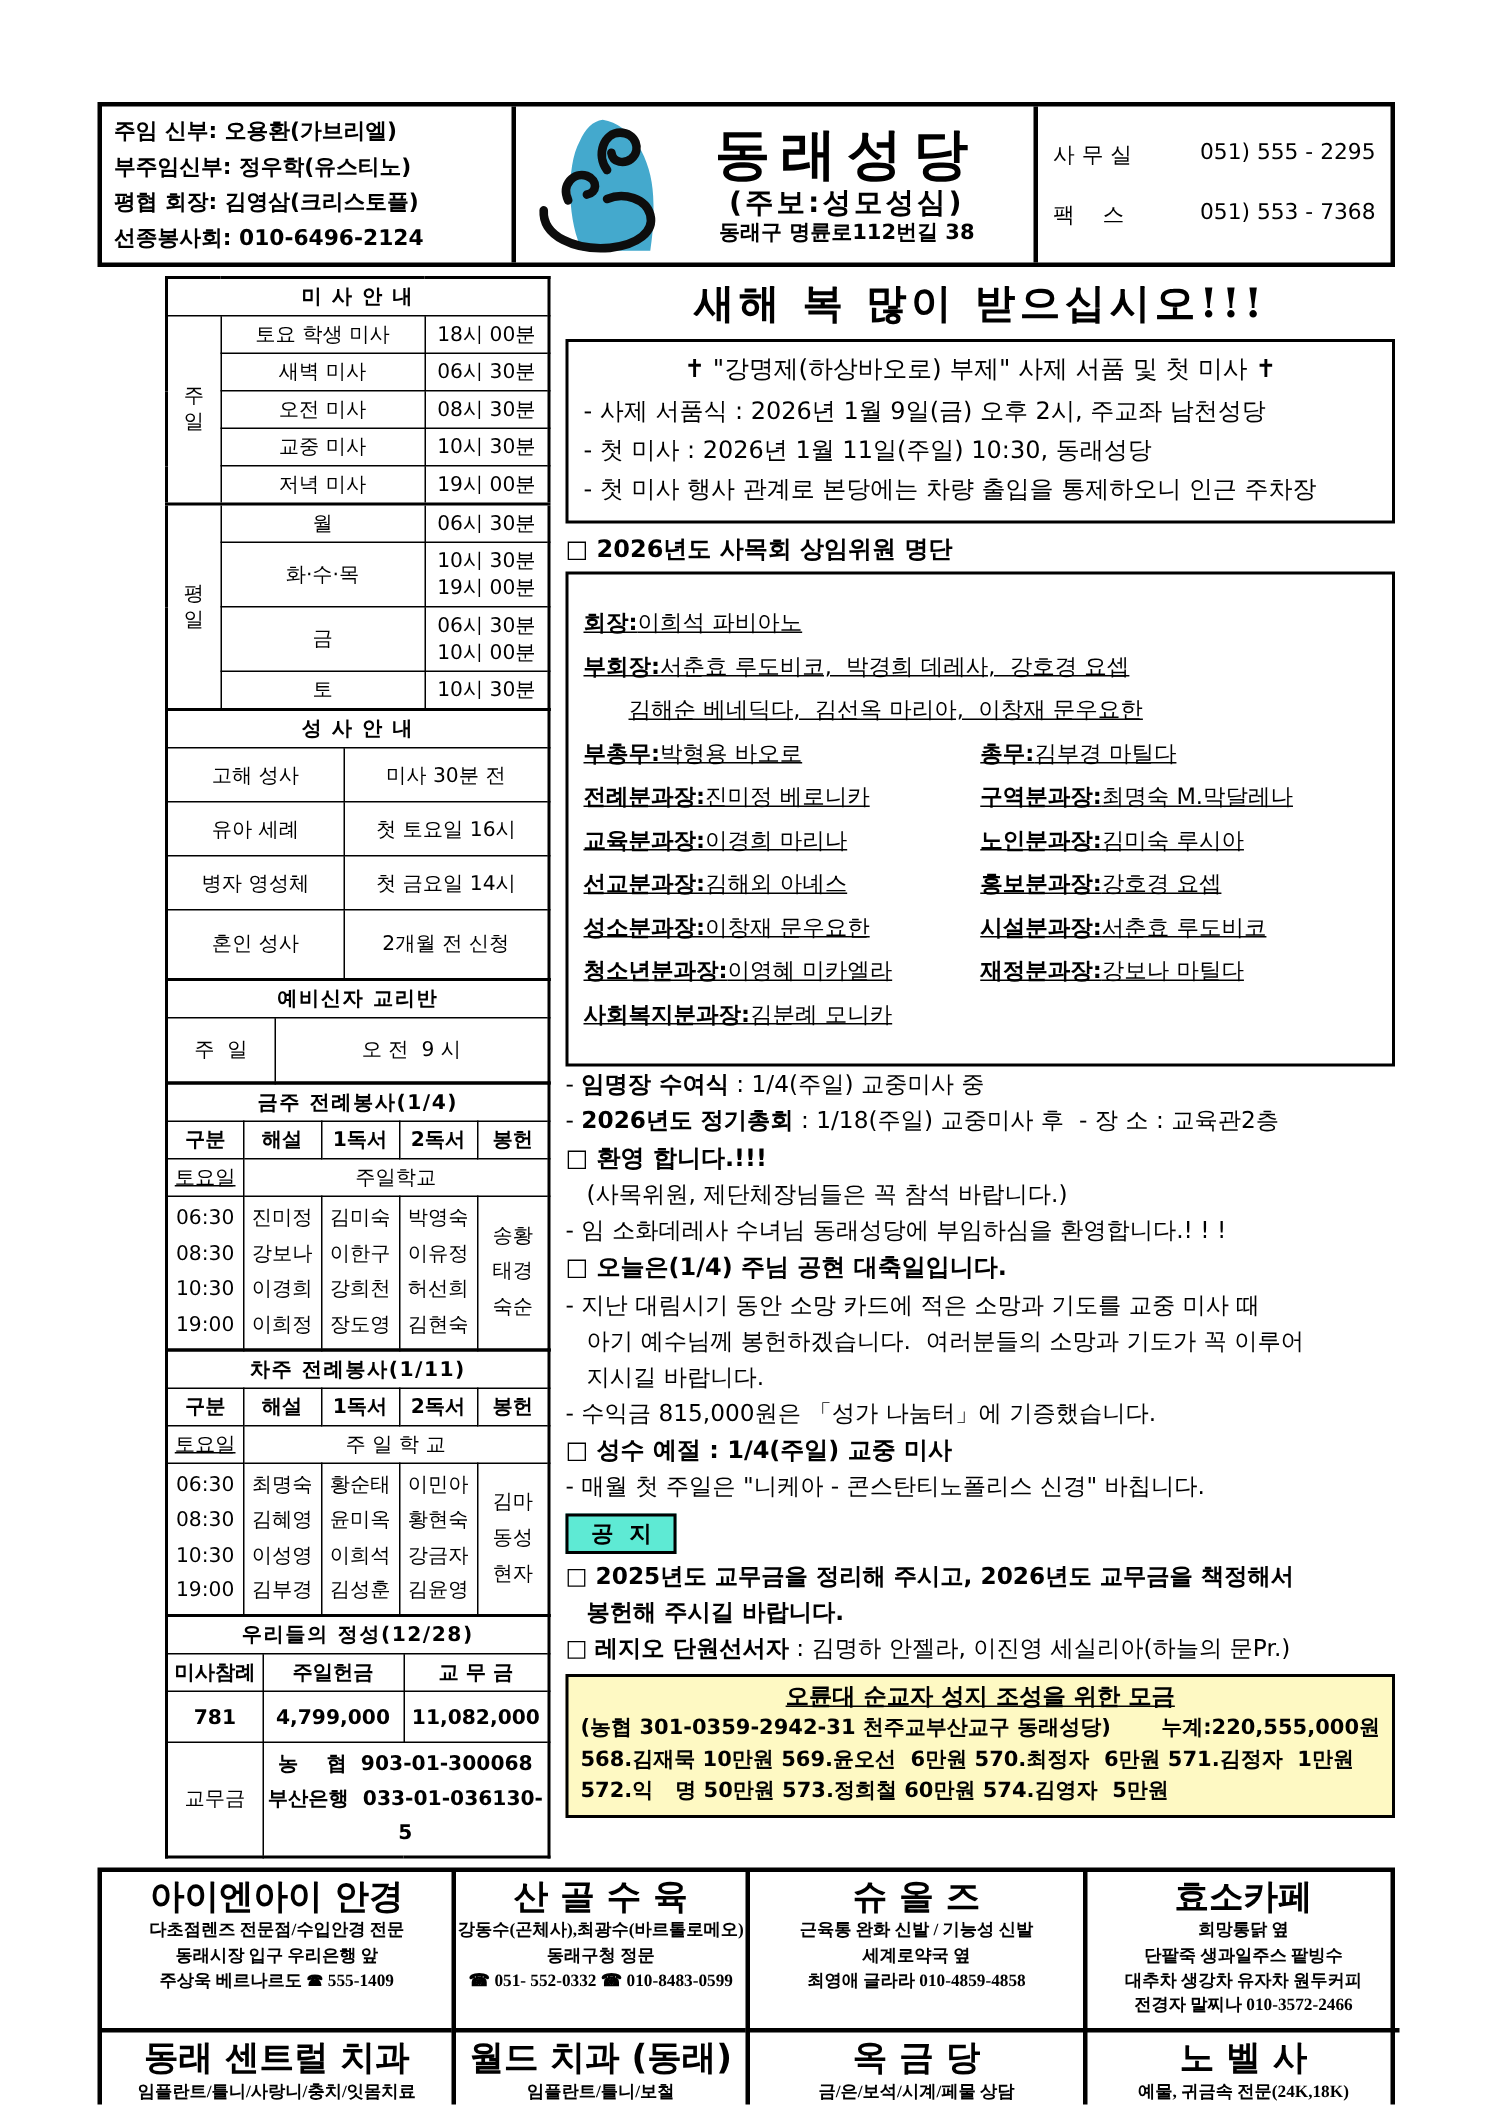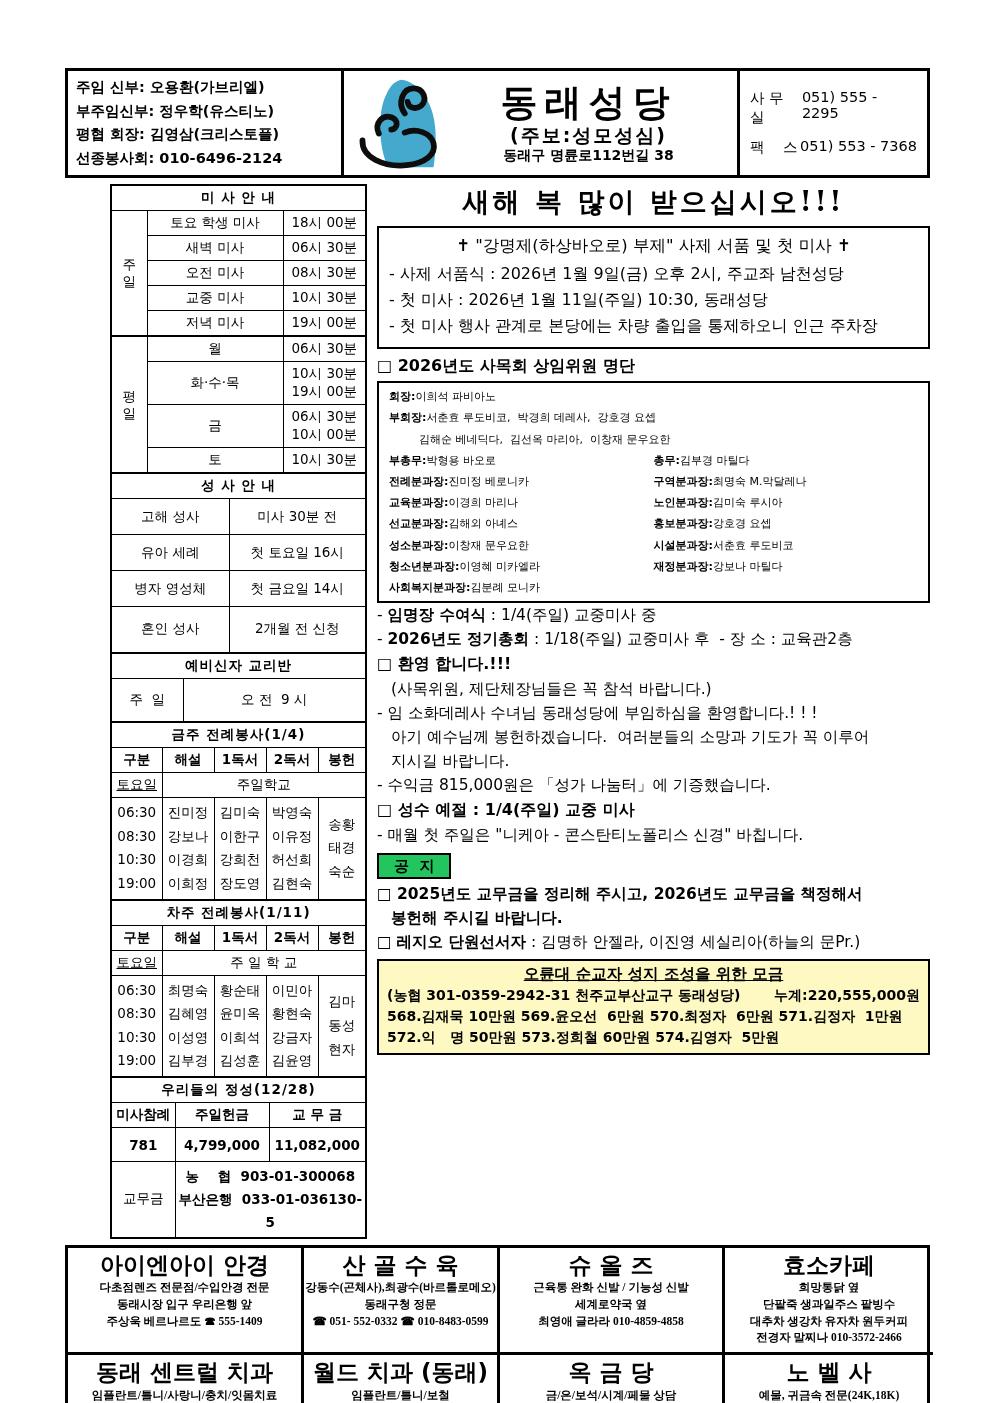--- a/index.html
+++ b/index.html
@@ -10,21 +10,21 @@
 
   
   .hdr{display:flex;border:3px solid #000;height:110px;box-sizing:border-box;}
   .hdr-left{width:276px;border-right:3px solid #000;box-sizing:border-box;padding:7px 8px;display:flex;flex-direction:column;justify-content:space-between;font-size:14.5px;font-weight:bold;}
   .hdr-center{flex:1;display:flex;align-items:center;padding:2px 6px;box-sizing:border-box;}
   .logo{width:96px;height:100px;flex:0 0 auto;}
   .hdr-titles{flex:1;text-align:center;line-height:1.1;}
   .church-name{font-size:37px;font-weight:bold;letter-spacing:7px;}
   .church-sub{font-size:19px;font-weight:bold;letter-spacing:2px;margin-top:2px;}
   .church-addr{font-size:14px;font-weight:bold;margin-top:2px;}
-  .hdr-right{width:190px;border-left:3px solid #000;box-sizing:border-box;padding:12px 10px;font-size:14.5px;display:flex;flex-direction:column;justify-content:space-around;}
+  .hdr-right{width:238px;border-left:3px solid #000;box-sizing:border-box;padding:12px 10px;font-size:14.5px;display:flex;flex-direction:column;justify-content:space-around;}
   .hdr-right .ln{display:flex;justify-content:space-between;}
 
   
   .main{display:flex;margin-top:6px;align-items:flex-start;margin-left:45px;}
   .col-left{width:257px;flex:0 0 auto;}
   .col-right{flex:1;margin-left:10px;min-width:0;}
 
   
   table.tbl{border-collapse:collapse;width:100%;table-layout:fixed;border:2px solid #000;}
   .col-left table.tbl + table.tbl{margin-top:-2px;}
@@ -41,24 +41,24 @@
   
   .greeting{font-family:"DejaVu Serif","Liberation Serif",serif;font-weight:bold;font-size:27px;letter-spacing:3px;text-align:center;margin:0 0 6px 0;}
   .ord-box{border:2px solid #000;padding:5px 10px 9px;font-size:16px;line-height:1.6;}
   .ord-title{text-align:center;font-size:16.5px;margin-bottom:2px;}
   .rline{font-size:15.5px;line-height:1.55;}
   .ind{padding-left:14px;}
   .ind2{padding-left:30px;}
   .bold{font-weight:bold;}
   .sec-head{font-weight:bold;font-size:16px;line-height:1.6;}
   .council-head{font-weight:bold;font-size:16px;margin:7px 0 4px;}
-  .council-box{border:2px solid #000;padding:3px 10px;font-size:11px;line-height:1.93;}
+  .council-box{border:2px solid #000;padding:18px 10px;font-size:15px;line-height:1.93;text-decoration:underline;}
   .crow{display:flex;}
   .chalf{width:50%;}
-  .notice-label{display:inline-block;border:2px solid #000;background:#22c55e;font-weight:bold;font-size:15px;padding:0 15px;margin:6px 0 3px;line-height:1.5;}
+  .notice-label{display:inline-block;border:2px solid #000;background:#5eead4;font-weight:bold;font-size:15px;padding:0 15px;margin:6px 0 3px;line-height:1.5;}
   .fund{border:2px solid #000;background:#fef9c3;padding:3px 8px 5px;margin-top:5px;font-weight:bold;}
   .fund-title{text-align:center;font-size:15.5px;text-decoration:underline;}
   .fund-ln{font-size:14px;line-height:1.5;display:flex;justify-content:space-between;}
   .fund-d{font-size:14px;line-height:1.5;}
 
   
   .ads{border:3px solid #000;margin-top:6px;display:grid;grid-template-columns:233px 196px 225px 211px;}
   .ad{border-left:3px solid #000;border-top:3px solid #000;text-align:center;padding:4px 1px 6px;box-sizing:border-box;overflow:hidden;}
   .ad:nth-child(4n+1){border-left:none;}
   .ad:nth-child(-n+4){border-top:none;}
@@ -383,20 +383,22 @@
           </div>
       </div>
 
       <div class="rline"><span>- </span><span class="bold">임명장 수여식</span><span class="prew"> : 1/4(주일) 교중미사 중</span></div>
       <div class="rline"><span>- </span><span class="bold">2026년도 정기총회</span><span class="prew"> : 1/18(주일) 교중미사 후  - 장 소 : 교육관2층</span></div>
       <div class="rline sec-head">□ 환영 합니다.!!!</div>
 
       <div class="rline ind">(사목위원, 제단체장님들은 꼭 참석 바랍니다.)</div>
       <div class="rline">- 임 소화데레사 수녀님 동래성당에 부임하심을 환영합니다.! ! !</div>
 
+      <div class="rline sec-head">□ 오늘은(1/4) 주님 공현 대축일입니다.</div>
+      <div class="rline prew">- 지난 대림시기 동안 소망 카드에 적은 소망과 기도를 교중 미사 때</div>
       <div class="rline ind prew">아기 예수님께 봉헌하겠습니다.  여러분들의 소망과 기도가 꼭 이루어</div>
       <div class="rline ind">지시길 바랍니다.</div>
       <div class="rline">- 수익금 815,000원은 「성가 나눔터」에 기증했습니다.</div>
 
       <div class="rline sec-head">□ 성수 예절 : 1/4(주일) 교중 미사</div>
       <div class="rline">- 매월 첫 주일은 "니케아 - 콘스탄티노폴리스 신경" 바칩니다.</div>
 
       <div><span class="notice-label prew">공  지</span></div>
       <div class="rline bold">□ 2025년도 교무금을 정리해 주시고, 2026년도 교무금을 책정해서</div>
       <div class="rline bold ind">봉헌해 주시길 바랍니다.</div>

